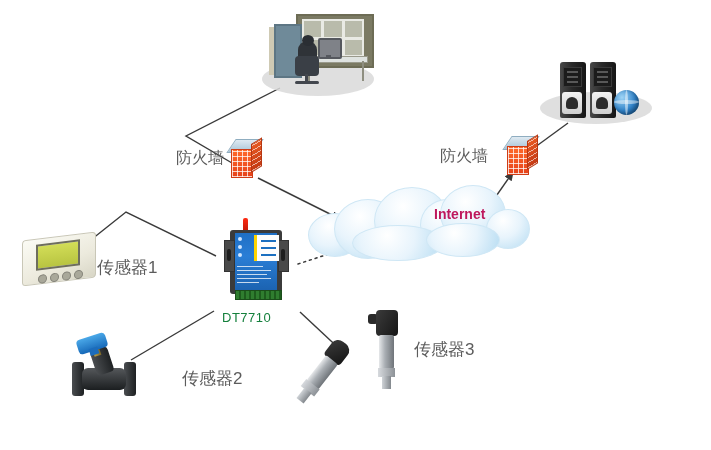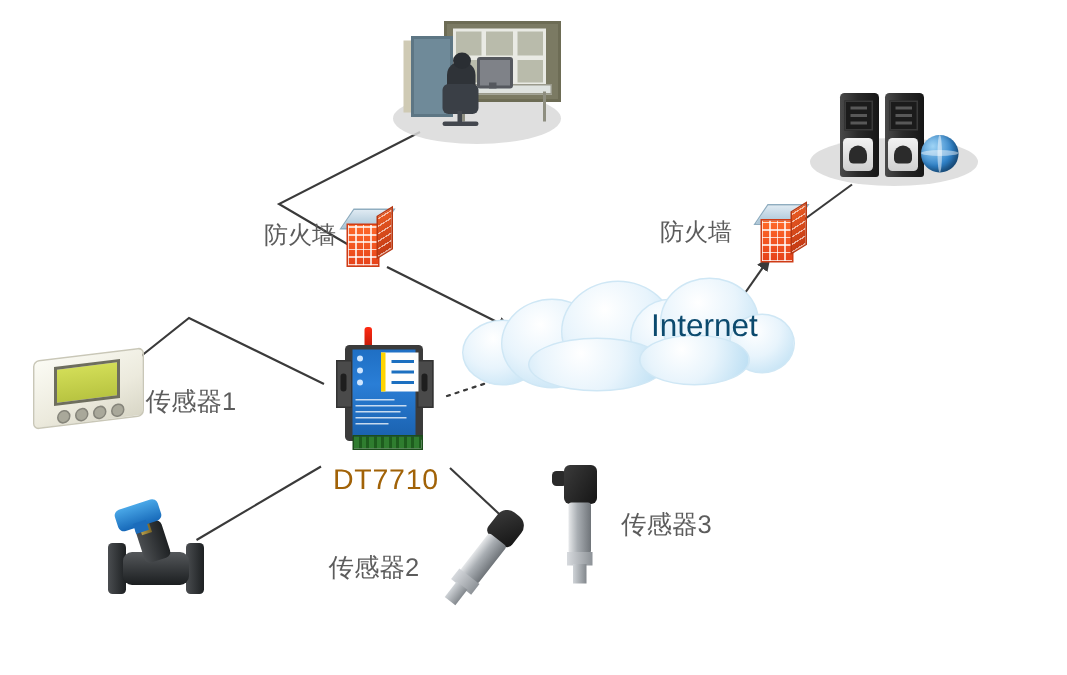--- a/index.html
+++ b/index.html
@@ -31,29 +31,30 @@
     position: absolute;
     color: #5c5c5c;
     font-size: 17px;
     line-height: 1;
     white-space: nowrap;
   }
   .label-sm {
     font-size: 16px;
   }
   .label-dark {
-    color: #a16207;
-    font-size: 19px;
+    color: #15803d;
+    font-size: 13px;
     letter-spacing: .5px;
   }
   .cloud-text {
     position: absolute;
-    color: #0c4a6e;
+    color: #be185d;
     white-space: nowrap;
-    font-size: 21px;
+    font-size: 14px;
+    font-weight: bold;
   }
 
   
   .shadow {
     position: absolute;
     border-radius: 50%;
     background: #d9d9d9;
     opacity: .85;
   }
 
@@ -443,21 +444,21 @@
   <div class="label" style="left:97px; top:259px;">传感器1</div>
 
   <div class="node" id="sensor2">
     <div class="v-flange" style="left:10px;"></div>
     <div class="v-flange" style="left:62px;"></div>
     <div class="v-body"></div>
     <div class="v-neck"></div>
     <div class="v-stem"></div>
     <div class="v-wheel"></div>
   </div>
-  <div class="label" style="left:182px; top:370px;margin-left:37px;">传感器2</div>
+  <div class="label" style="left:182px; top:370px;">传感器2</div>
 
   <div class="node" id="sensor3">
 
     <div class="pt" style="left:52px; top:0px;">
       <div class="pt-conn" style="left:-2px; top:4px;"></div>
       <div class="pt-head" style="left:6px; top:0px;"></div>
       <div class="pt-body" style="left:9px; top:25px;"></div>
       <div class="pt-nut" style="left:8px; top:58px;"></div>
       <div class="pt-tip" style="left:12px; top:66px;"></div>
     </div>

